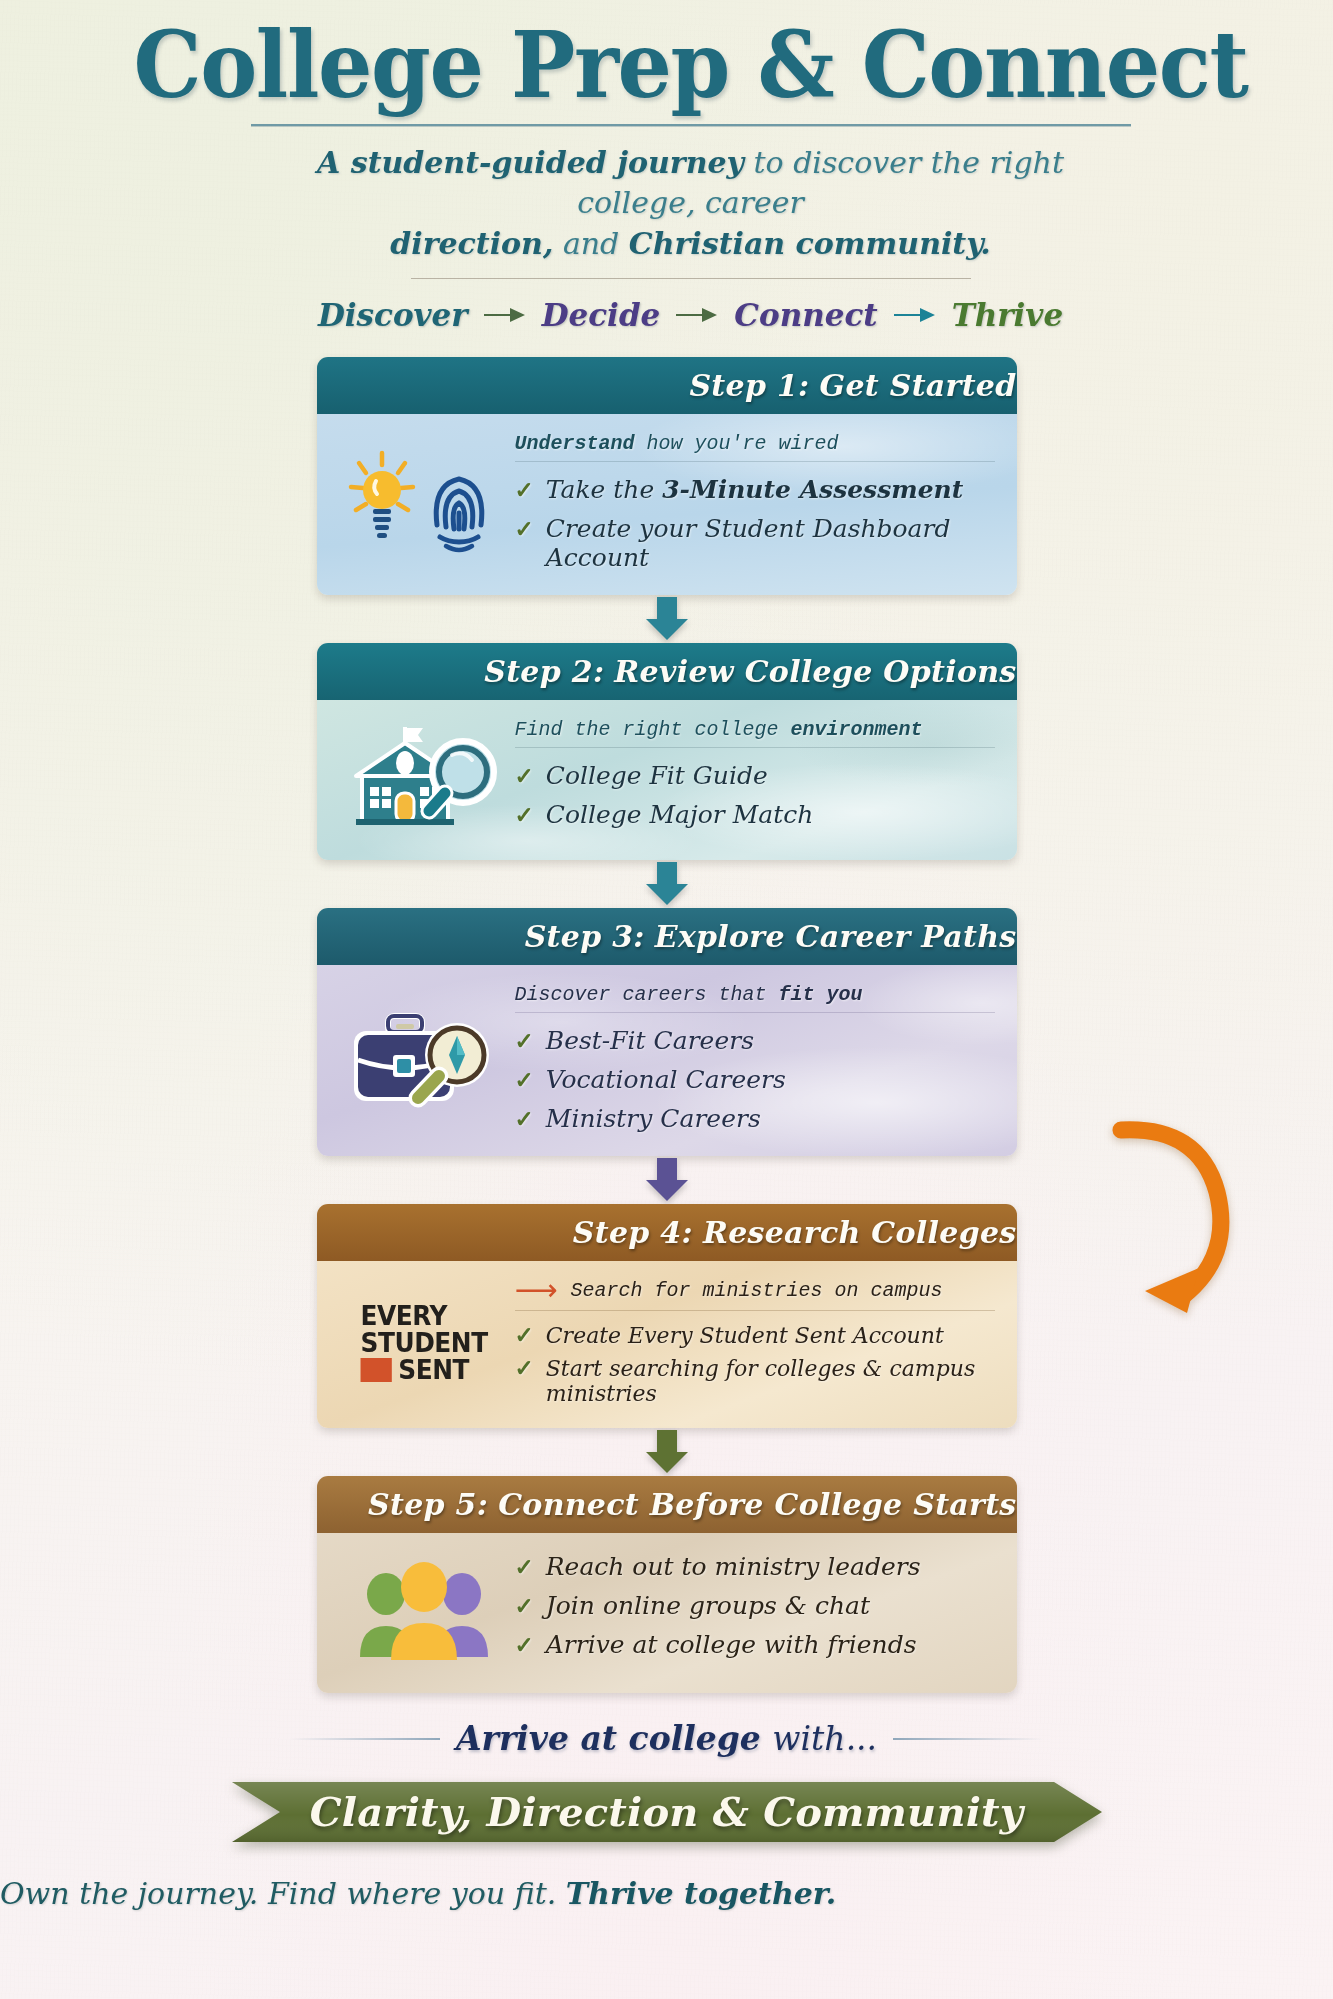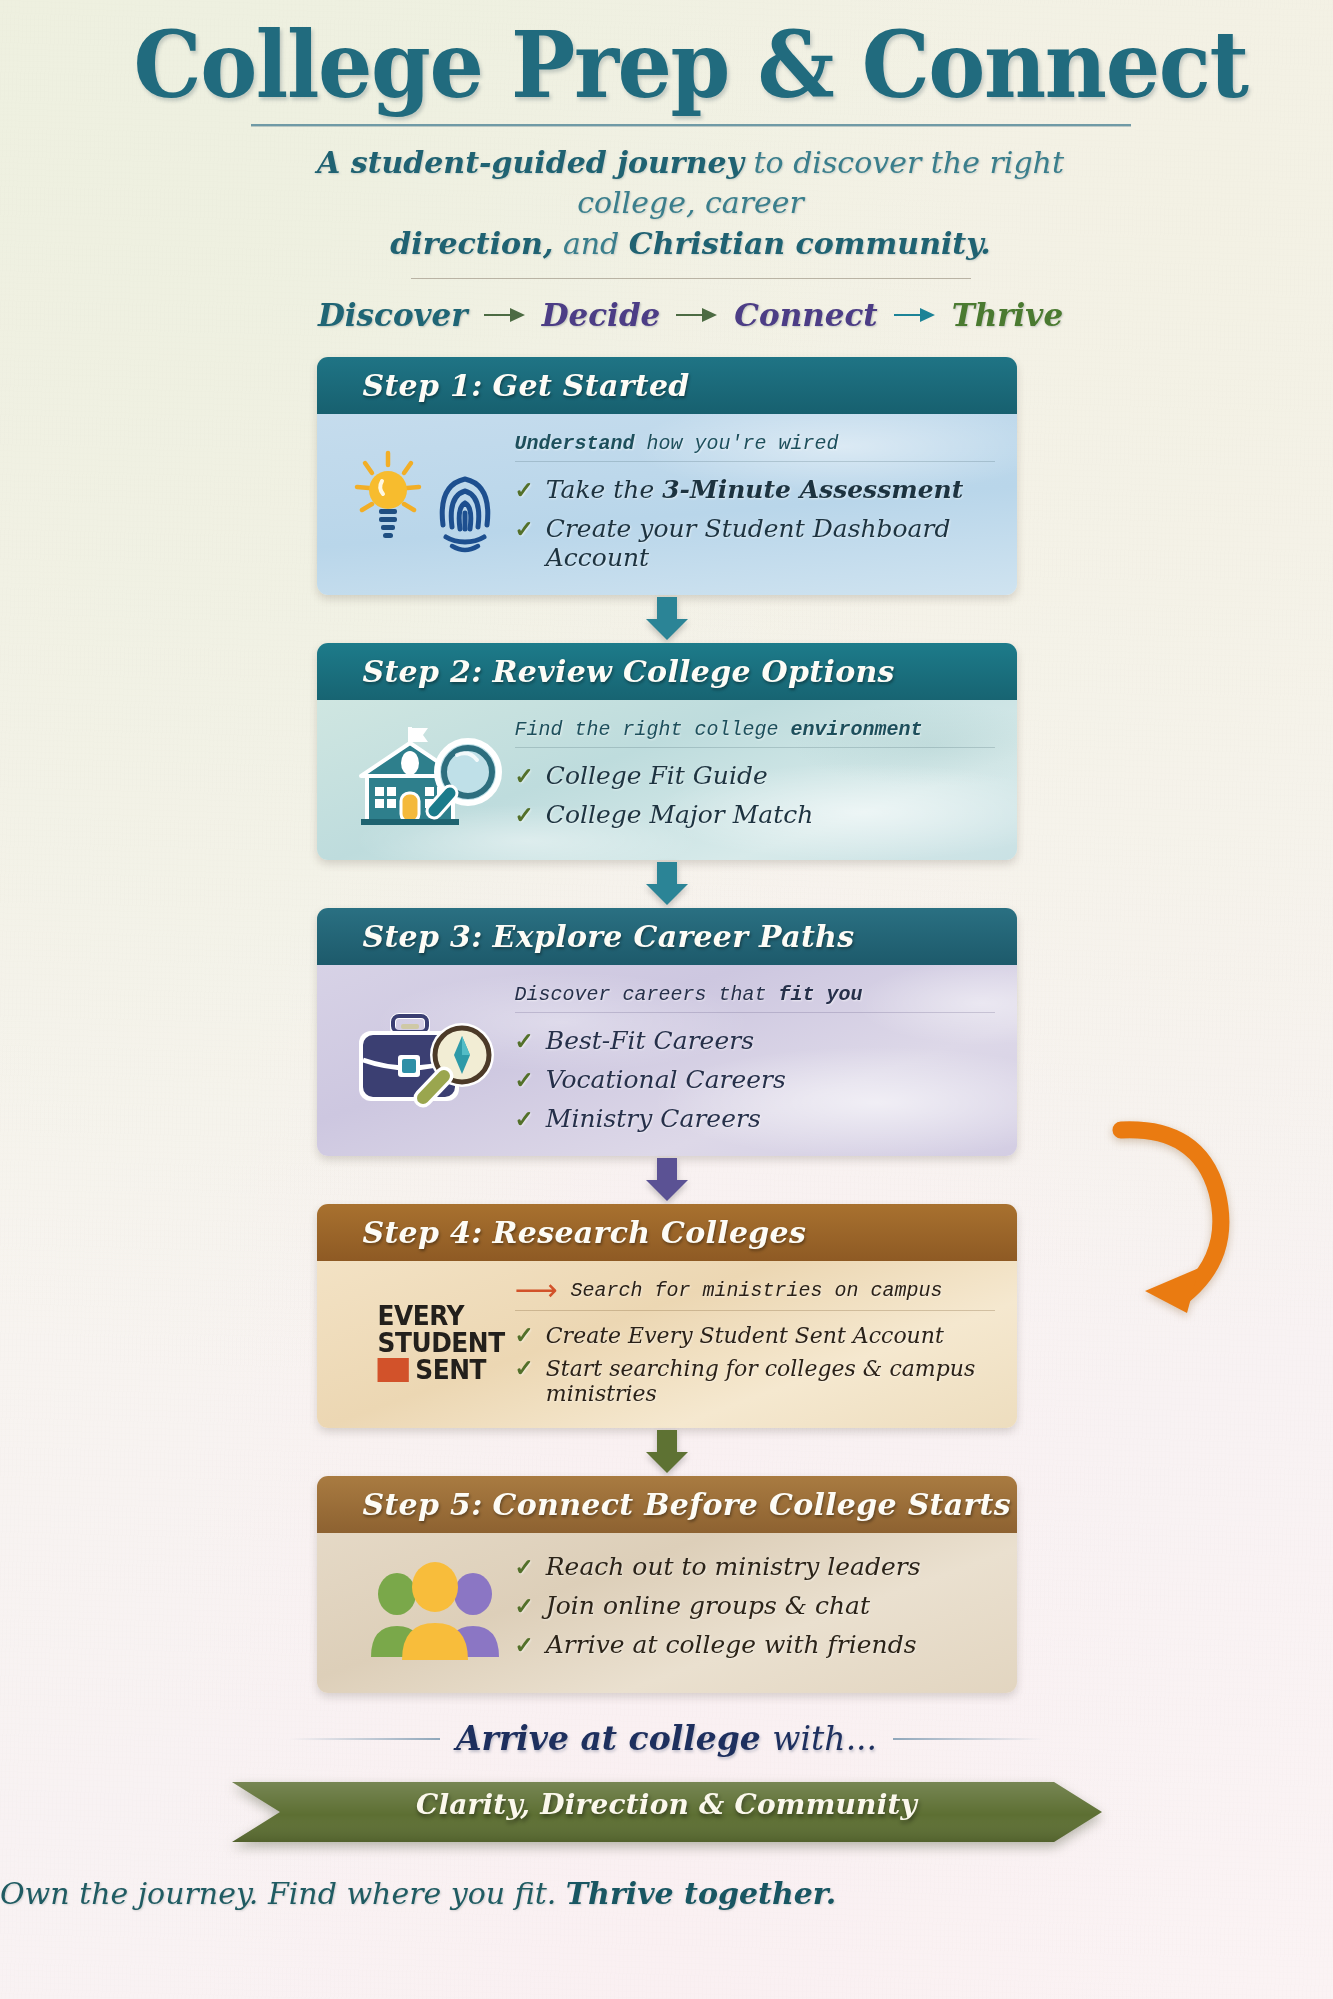--- a/index.html
+++ b/index.html
@@ -88,33 +88,34 @@
     position: relative;
   }
   .card-head {
     padding: 11px 0 11px 46px;
     font-family: "DejaVu Serif", serif;
     font-weight: 700; font-style: italic;
     font-size: 30px;
     color: #fdfcf6;
     text-shadow: 1px 2px 3px rgba(0,0,0,.38);
     letter-spacing: .3px;
+    text-align: right;
   }
   .card-head .num { margin-right: 10px; }
   .card-body {
     position: relative;
     padding: 14px 22px 18px 22px;
     min-height: 128px;
     display: flex;
     align-items: flex-start;
   }
   .body-texture { position:absolute; inset:0; pointer-events:none; }
   .icon-col {
     width: 172px; flex: 0 0 172px;
-    display: flex; align-items: center; justify-content: flex-end;
+    display: flex; align-items: center; justify-content: center;
     position: relative; z-index: 2;
     align-self: center;
   }
   .text-col { flex: 1 1 auto; position: relative; z-index: 2; padding-left: 4px; }
   .lead {
     font-family: Liberation Mono, monospace;
     font-style: italic;
     font-size: 20px;
     color: #1d4f5c;
     margin: 4px 0 6px 0;
@@ -218,21 +219,21 @@
     text-shadow: 1px 2px 3px rgba(90,100,130,.35);
   }
   .outcome-text .thin { font-weight: 400; }
   .ribbon-wrap { position: relative; margin-top: 16px; height: 76px; }
   .ribbon-wrap svg { display:block; margin: 0 auto; filter: drop-shadow(0 5px 6px rgba(60,70,40,.35)); }
   .ribbon-label {
     position: absolute; left: 0; right: 0; top: 14px;
     text-align: center;
     font-family: "DejaVu Serif", serif;
     font-weight: 700; font-style: italic;
-    font-size: 28px; color: #fbf8ec;
+    font-size: 40px; color: #fbf8ec;
     text-shadow: 1px 3px 4px rgba(0,0,0,.42);
     letter-spacing: .2px;
   }
   .tagline {
     margin-top: 26px; text-align: left;
     font-family: "DejaVu Serif", serif;
     font-style: italic; font-size: 30px;
     color: #1f5b62;
     text-shadow: 1px 1px 2px rgba(140,150,150,.35);
   }

